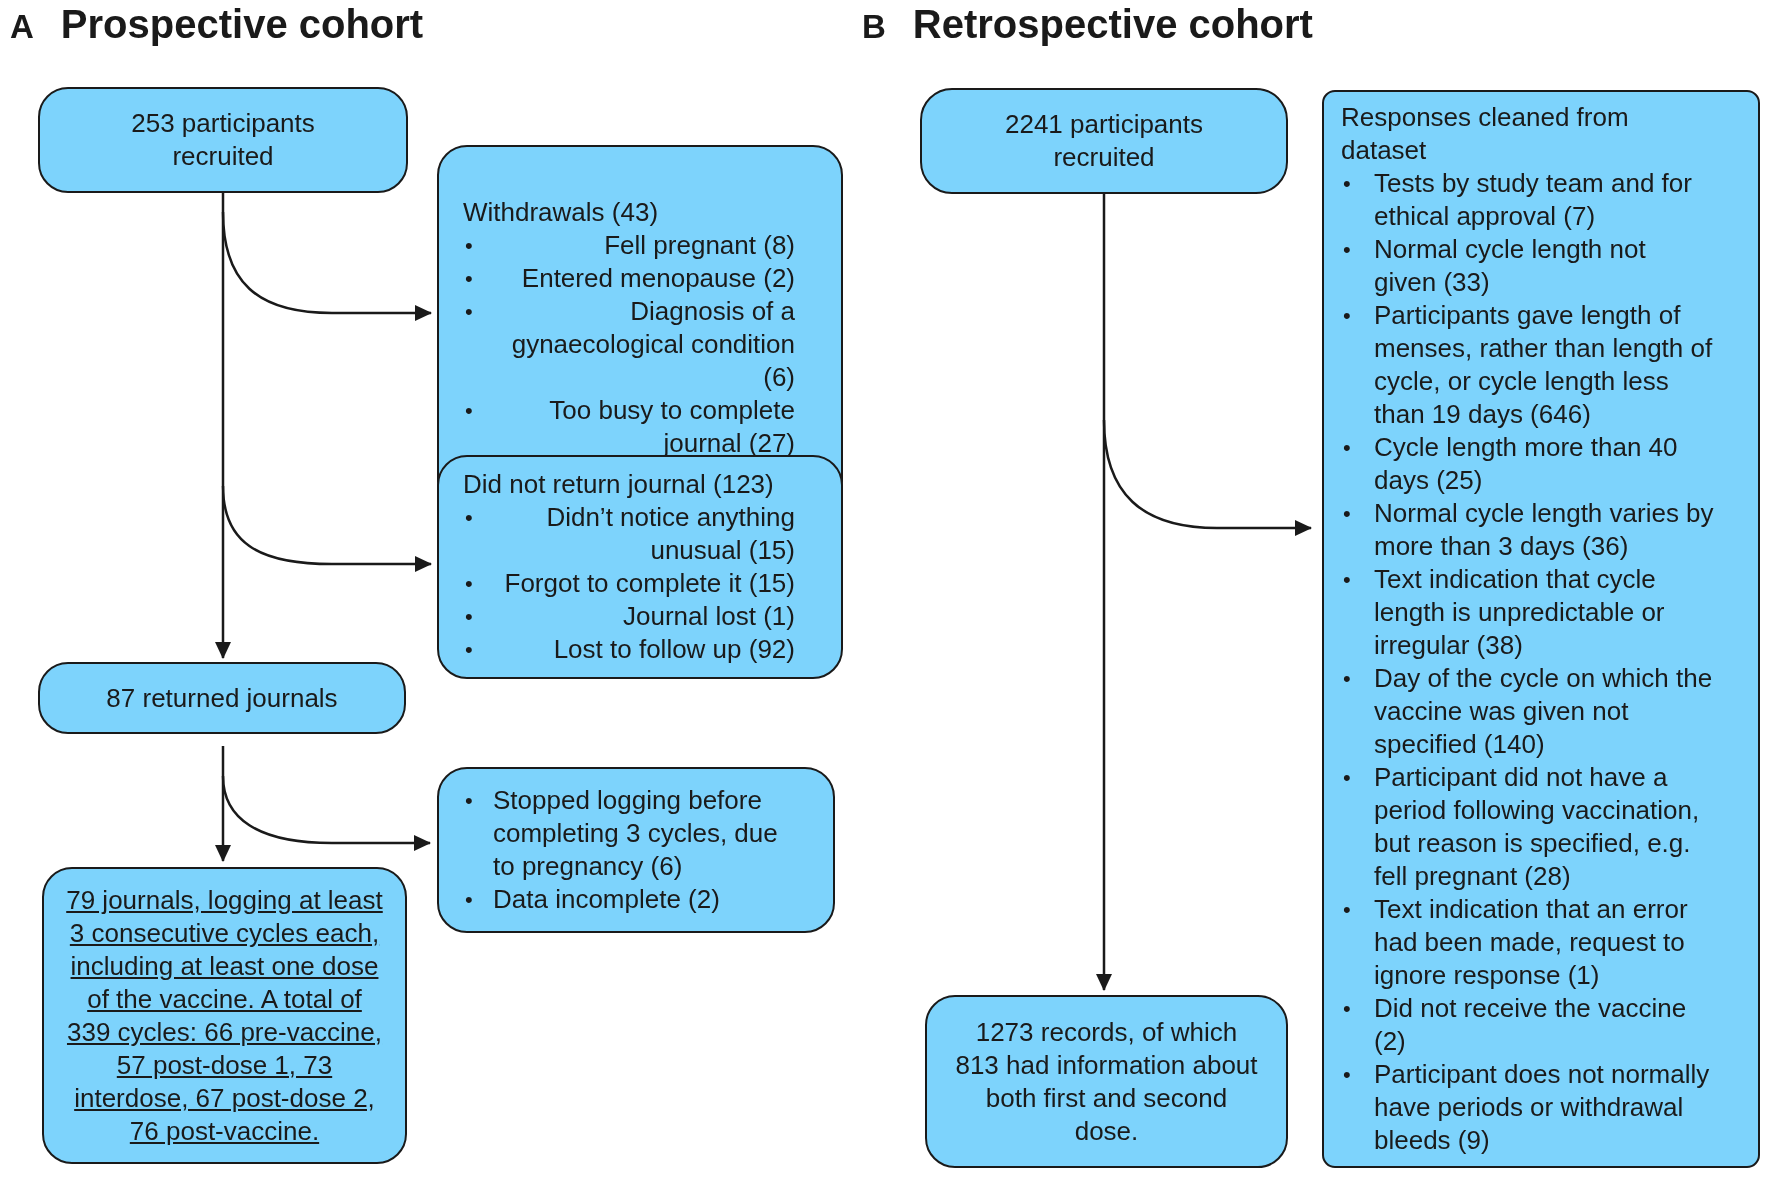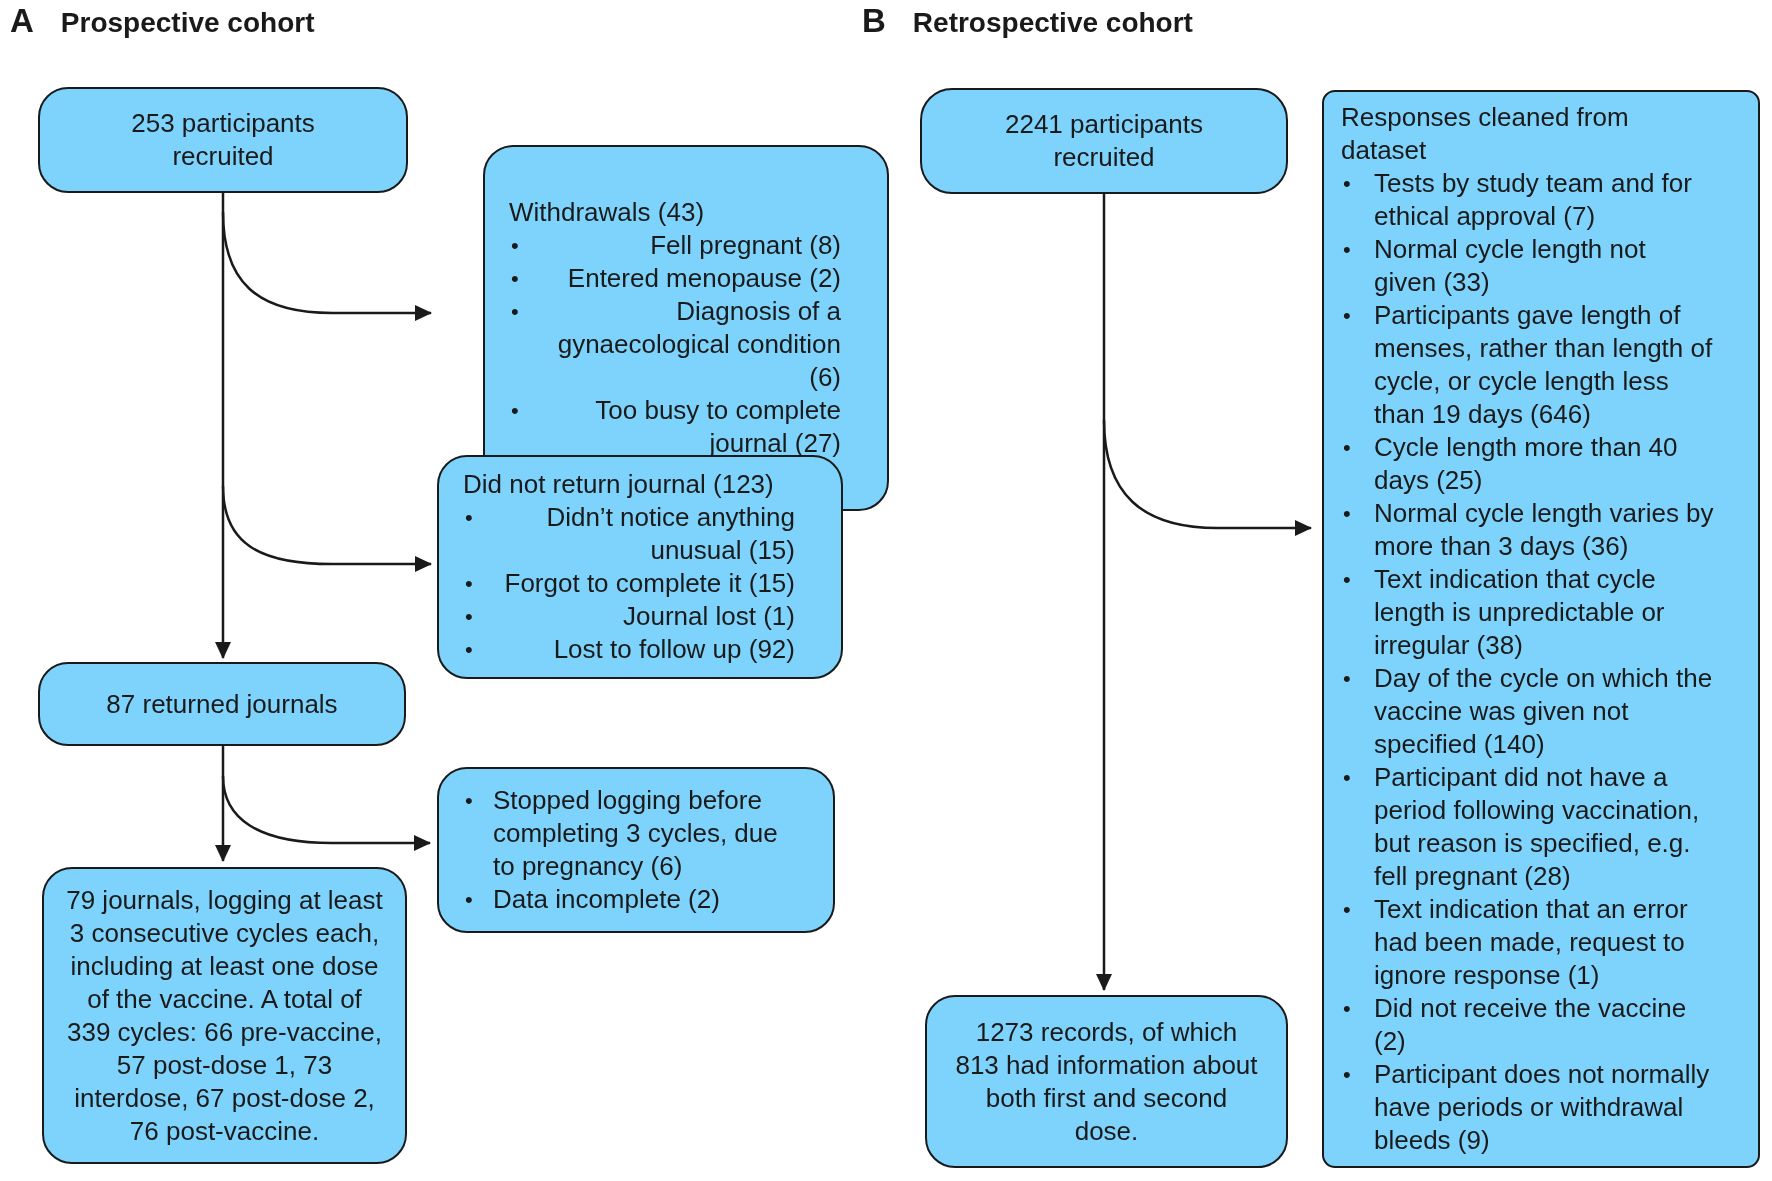--- a/index.html
+++ b/index.html
@@ -28,21 +28,21 @@
     display: flex;
     align-items: baseline;
     gap: 27px;
     white-space: nowrap;
   }
   .panel-letter {
     font-size: 33px;
     font-weight: bold;
   }
   .panel-name {
-    font-size: 28px;
+    font-size: 40px;
     font-weight: bold;
     text-align: center;
   }
   .node {
     position: absolute;
     box-sizing: border-box;
     border: 2.5px solid #1a1a1a;
     border-radius: 30px;
     background: #7dd3fc;
     font-size: 26px;
@@ -83,21 +83,21 @@
   .cleaned-node .bullet {
     flex: 0 0 50px;
     padding-left: 19px;
   }
   .item-text {
     flex: 1 1 auto;
   }
   .withdrawals-node .item-text, .noreturn-node .item-text { max-width: 302px; text-align: right; }
   .stopped-node .item-text { max-width: 302px; }
   .cleaned-node .item-text { max-width: 340px; }
-  .final-a-node { padding: 0 22px; }
+  .final-a-node { padding: 0 22px; text-decoration: underline; }
   .final-b-node { padding: 0 28px; }
   .recruited-node { padding: 0 60px; }
 </style>
 </head>
 <body>
 
 <div class="figure">
 
   <svg class="connectors" viewBox="0 0 1772 1181">
     <defs>
@@ -123,21 +123,21 @@
 
   <div class="fig-title" style="left:862px; top:2px;">
     <span class="panel-letter">B</span>
     <span class="panel-name">Retrospective cohort</span>
   </div>
 
   <div class="node center-node recruited-node" style="left:38px; top:87px; width:370px; height:106px;">
     <div>253 participants recruited</div>
   </div>
 
-  <div class="node list-node withdrawals-node" style="left:437px; top:145px; width:406px; height:366px;margin-left:46px;">
+  <div class="node list-node withdrawals-node" style="left:437px; top:145px; width:406px; height:366px;">
     <div class="node-heading">Withdrawals (43)</div>
     <ul>
       <li>
         <span class="bullet">•</span>
         <span class="item-text">Fell pregnant (8)</span>
       </li>
       <li>
         <span class="bullet">•</span>
         <span class="item-text">Entered menopause (2)</span>
       </li>
@@ -167,21 +167,21 @@
         <span class="bullet">•</span>
         <span class="item-text">Journal lost (1)</span>
       </li>
       <li>
         <span class="bullet">•</span>
         <span class="item-text">Lost to follow up (92)</span>
       </li>
     </ul>
   </div>
 
-  <div class="node center-node" style="left:38px; top:662px; width:368px; height:84px;align-items:center;">
+  <div class="node center-node" style="left:38px; top:662px; width:368px; height:72px;align-items:center;">
     <div>87 returned journals</div>
   </div>
 
   <div class="node list-node stopped-node" style="left:437px; top:767px; width:398px; height:166px;">
     <ul>
       <li>
         <span class="bullet">•</span>
         <span class="item-text">Stopped logging before completing 3 cycles, due to pregnancy (6)</span>
       </li>
       <li>

